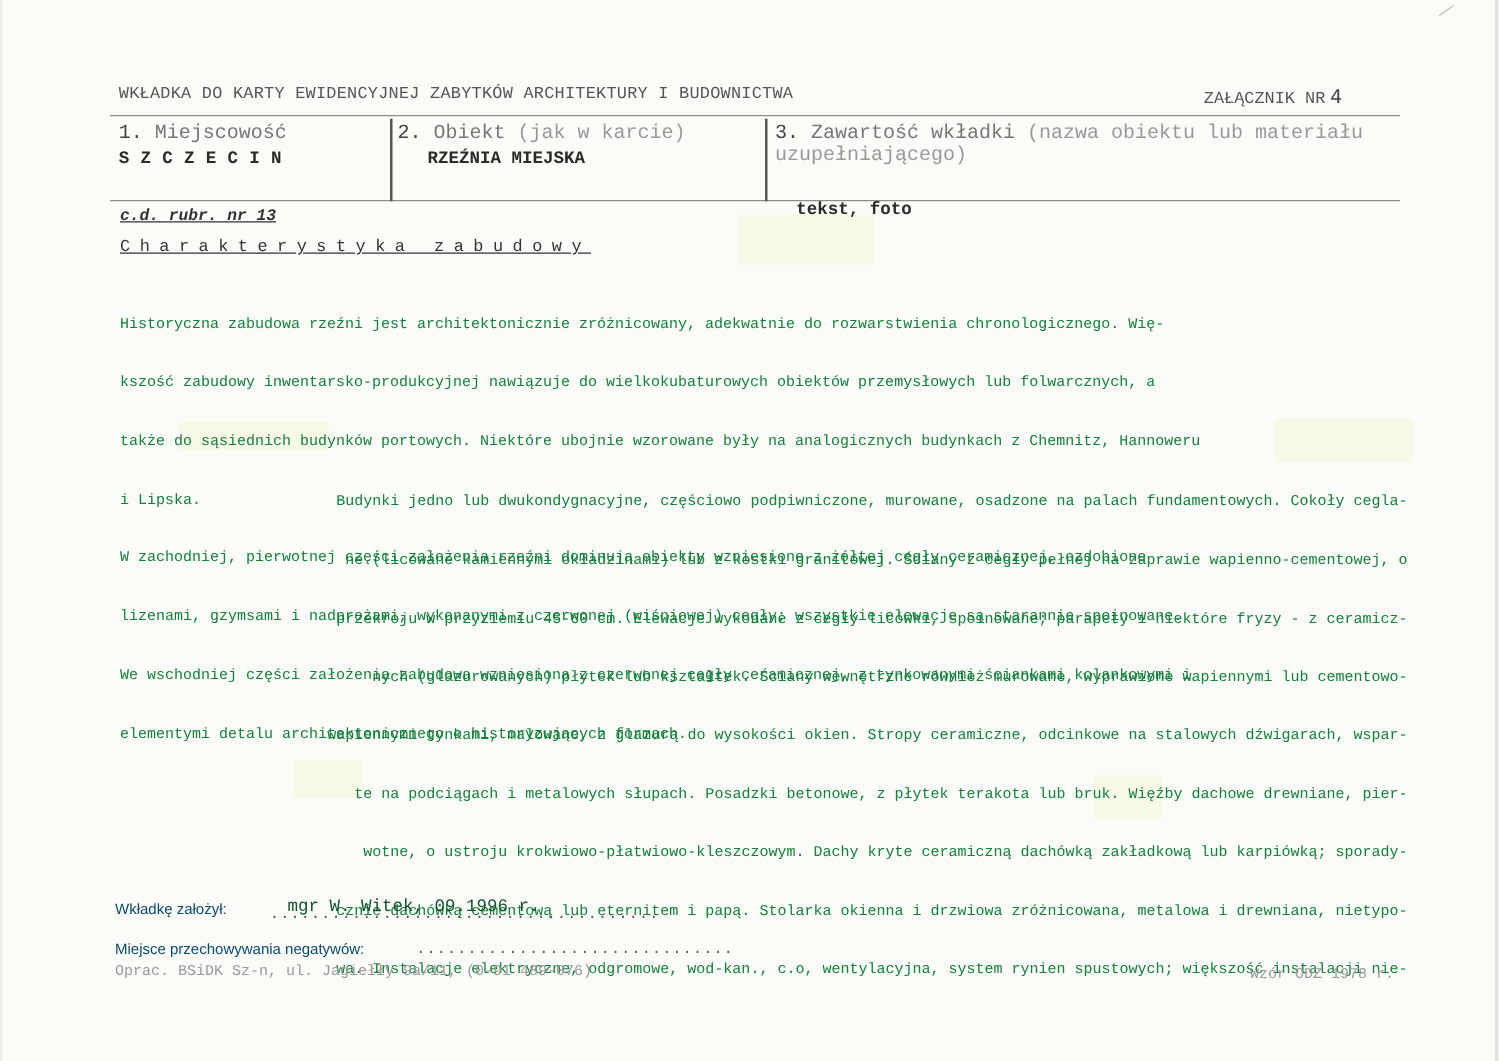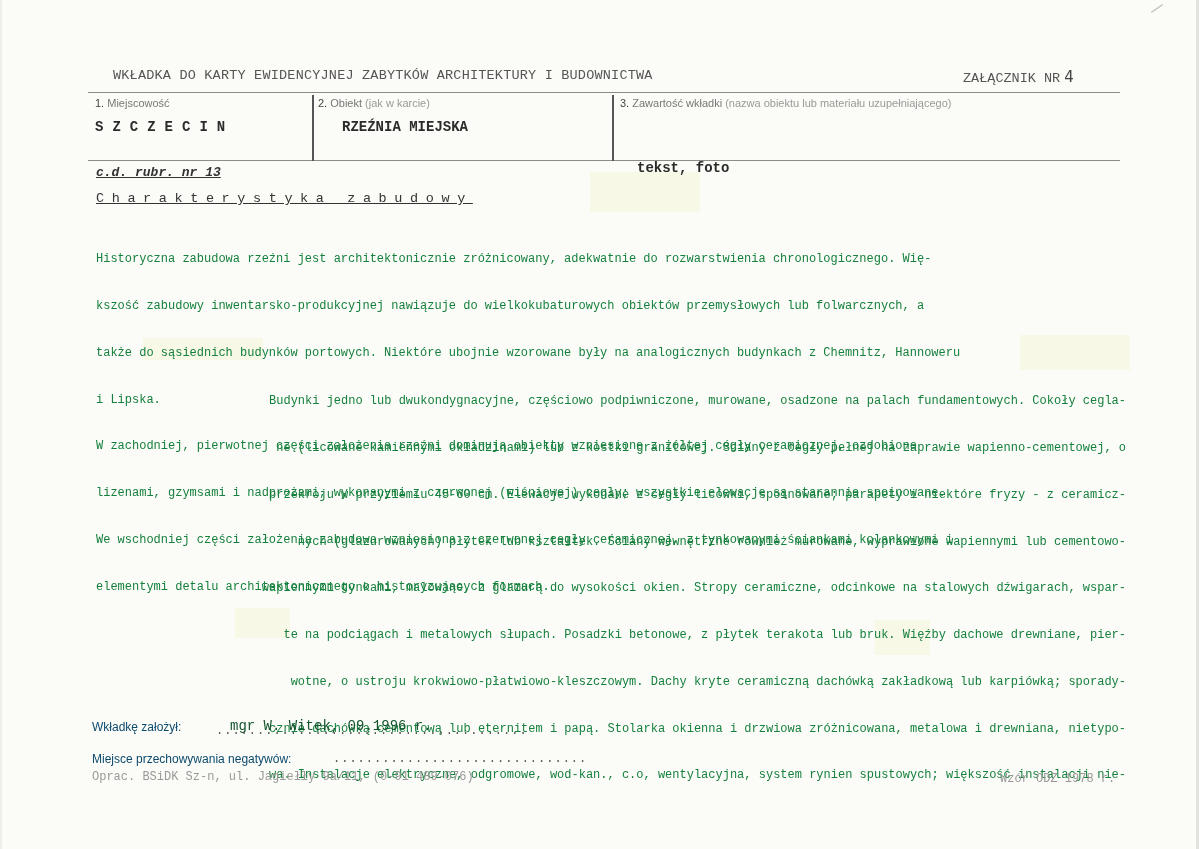--- a/index.html
+++ b/index.html
@@ -34,21 +34,21 @@
       background: #bdbdb6;
       transform: rotate(-35deg);
     }
     .yellow-patch {
       position: absolute;
       background: #f7f7e4;
       opacity: 0.9;
     }
     .header-title {
       position: absolute;
-      left: 113px; top: 68px;
+      left: 95px; top: 68px;
       font-size: 13.5px;
       letter-spacing: 0.2px;
       color: #555;
       font-family: Liberation Mono, monospace;
     }
     .attachment {
       position: absolute;
       left: 963px; top: 68px;
       font-size: 13.5px;
       color: #555;
@@ -64,22 +64,22 @@
       height: 1px;
       background: #8d8d88;
     }
     .vline {
       position: absolute;
       width: 1.5px;
       background: #555;
     }
     .field-label {
       position: absolute;
-      font-family: Liberation Sans, sans-serif;
-      font-size: 11px;
+      font-family: Liberation Mono, monospace;
+      font-size: 16px;
       color: #777;
     }
     .field-label .n {
       color: #444;
     }
     .field-label .hint {
       color: #999;
     }
     .field-value {
       position: absolute;

